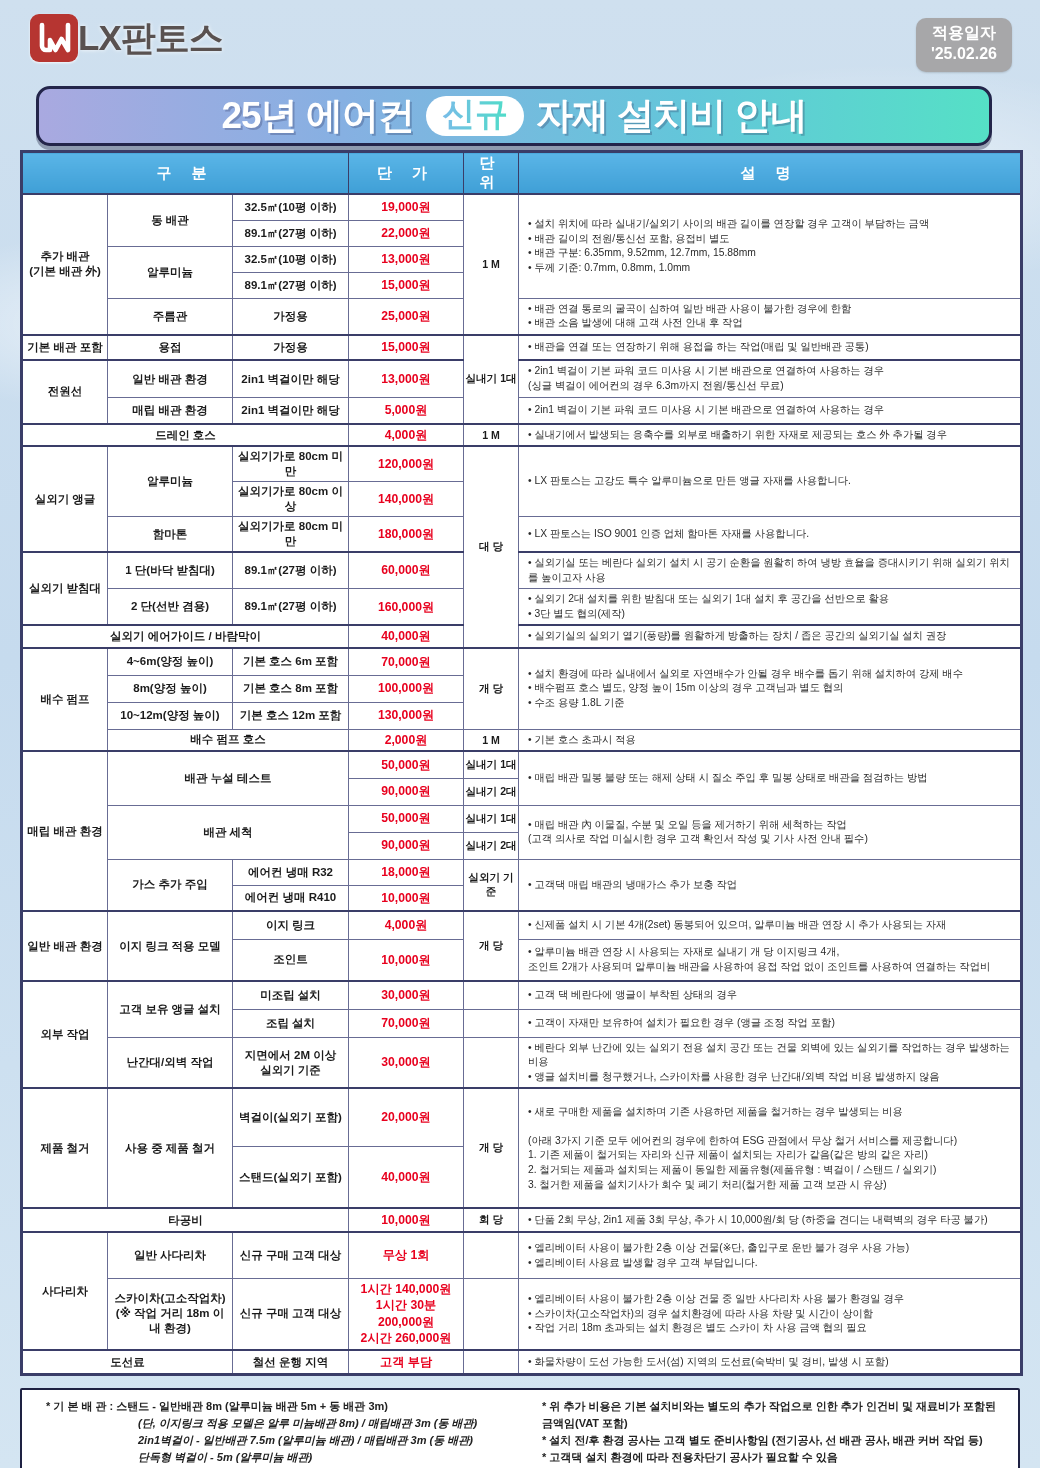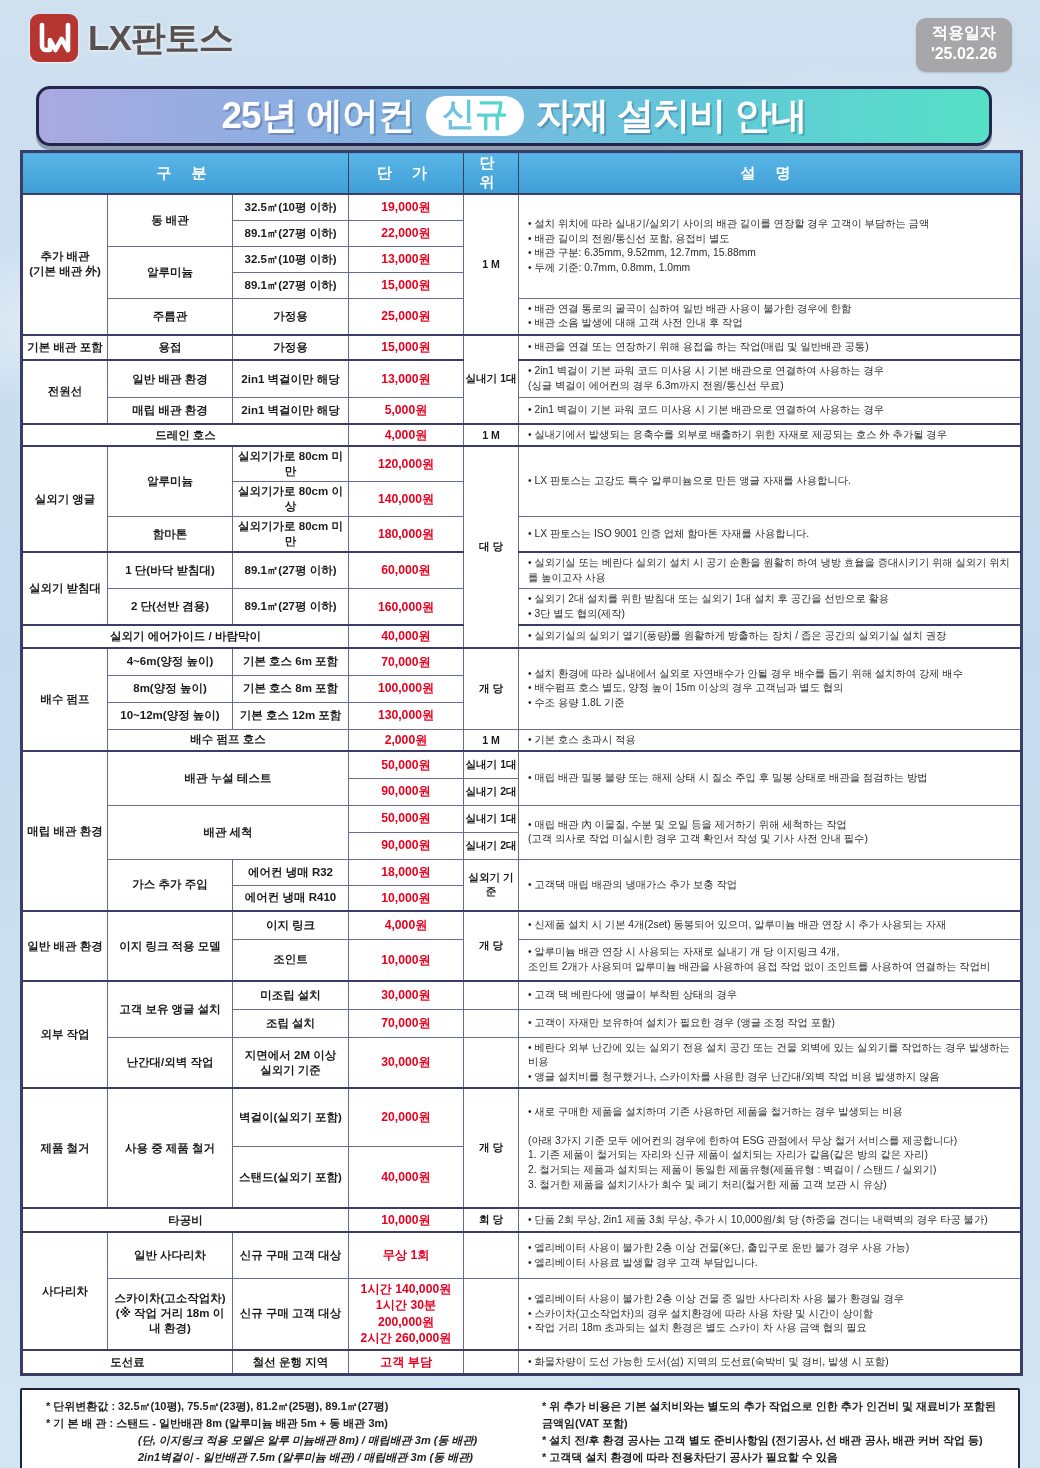--- a/index.html
+++ b/index.html
@@ -11,21 +11,21 @@
       radial-gradient(ellipse 420px 160px at 85% 12%, rgba(255,255,255,.5), transparent 70%),
       radial-gradient(ellipse 500px 200px at 50% 85%, rgba(255,255,255,.45), transparent 70%),
       radial-gradient(ellipse 300px 120px at 25% 65%, rgba(255,255,255,.35), transparent 70%),
       linear-gradient(180deg,#cfe0ef 0%,#c6dbee 45%,#d4e5f2 100%);
     overflow:hidden;
   }
   .page{position:relative;padding:8px 20px 0;box-sizing:border-box;}
 
   
   .top{display:flex;justify-content:space-between;align-items:flex-start;height:66px;padding:6px 2px 0;}
-  .logo-wrap{display:flex;align-items:center;gap:10px;margin-left:8px;}
+  .logo-wrap{display:flex;align-items:center;margin-left:8px;}
   .logo-mark{width:48px;height:48px;display:block;filter:drop-shadow(0 1px 1px rgba(255,255,255,.8));}
   .brand{font-size:35px;font-weight:800;color:#595150;letter-spacing:-1px;
          text-shadow:0 0 4px rgba(255,255,255,.9);}
   .badge{background:#a7a7a9;color:#fff;border-radius:10px;padding:5px 15px 7px;text-align:center;
          font-weight:700;font-size:16px;line-height:1.3;margin:4px 6px 0 0;box-shadow:0 1px 2px rgba(0,0,0,.15);}
 
   
   .banner{margin:6px 28px 4px 16px;height:54px;border:3px solid #23254a;border-radius:14px;
     background:linear-gradient(90deg,#a9a9e0 0%,#86b0e2 32%,#63c6da 68%,#55e0c6 100%);
     display:flex;align-items:center;justify-content:center;gap:12px;
@@ -405,21 +405,20 @@
           <td class="cd">
             <div class="ln">• 화물차량이 도선 가능한 도서(섬) 지역의 도선료(숙박비 및 경비, 발생 시 포함)</div>
           </td>
         </tr>
       </tbody>
     </table>
 
   <div class="notes-panel">
     <div class="notes-body">
       <div class="ncol ncol-left" id="notes-left">
-          <div class="n0">* 단위변환값 : 32.5㎡(10평), 75.5㎡(23평), 81.2㎡(25평), 89.1㎡(27평)</div>
           <div class="n0">* 기 본 배 관 : 스탠드 - 일반배관 8m (알루미늄 배관 5m + 동 배관 3m)</div>
           <div class="n1">(단, 이지링크 적용 모델은 알루 미늄배관 8m) / 매립배관 3m (동 배관)</div>
           <div class="n1">2in1벽걸이 - 일반배관 7.5m (알루미늄 배관) / 매립배관 3m (동 배관)</div>
           <div class="n1">단독형 벽걸이 - 5m (알루미늄 배관)</div>
         </div>
       <div class="ncol ncol-right" id="notes-right">
           <div class="n0">* 위 추가 비용은 기본 설치비와는 별도의 추가 작업으로 인한 추가 인건비 및 재료비가 포함된 금액임(VAT 포함)</div>
           <div class="n0">* 설치 전/후 환경 공사는 고객 별도 준비사항임 (전기공사, 선 배관 공사, 배관 커버 작업 등)</div>
           <div class="n0">* 고객댁 설치 환경에 따라 전용차단기 공사가 필요할 수 있음</div>
           <div class="n0">* 기본 배관 사용시 배관이 남을 경우 고객께 안내하여 전달해야 하며,</div>

